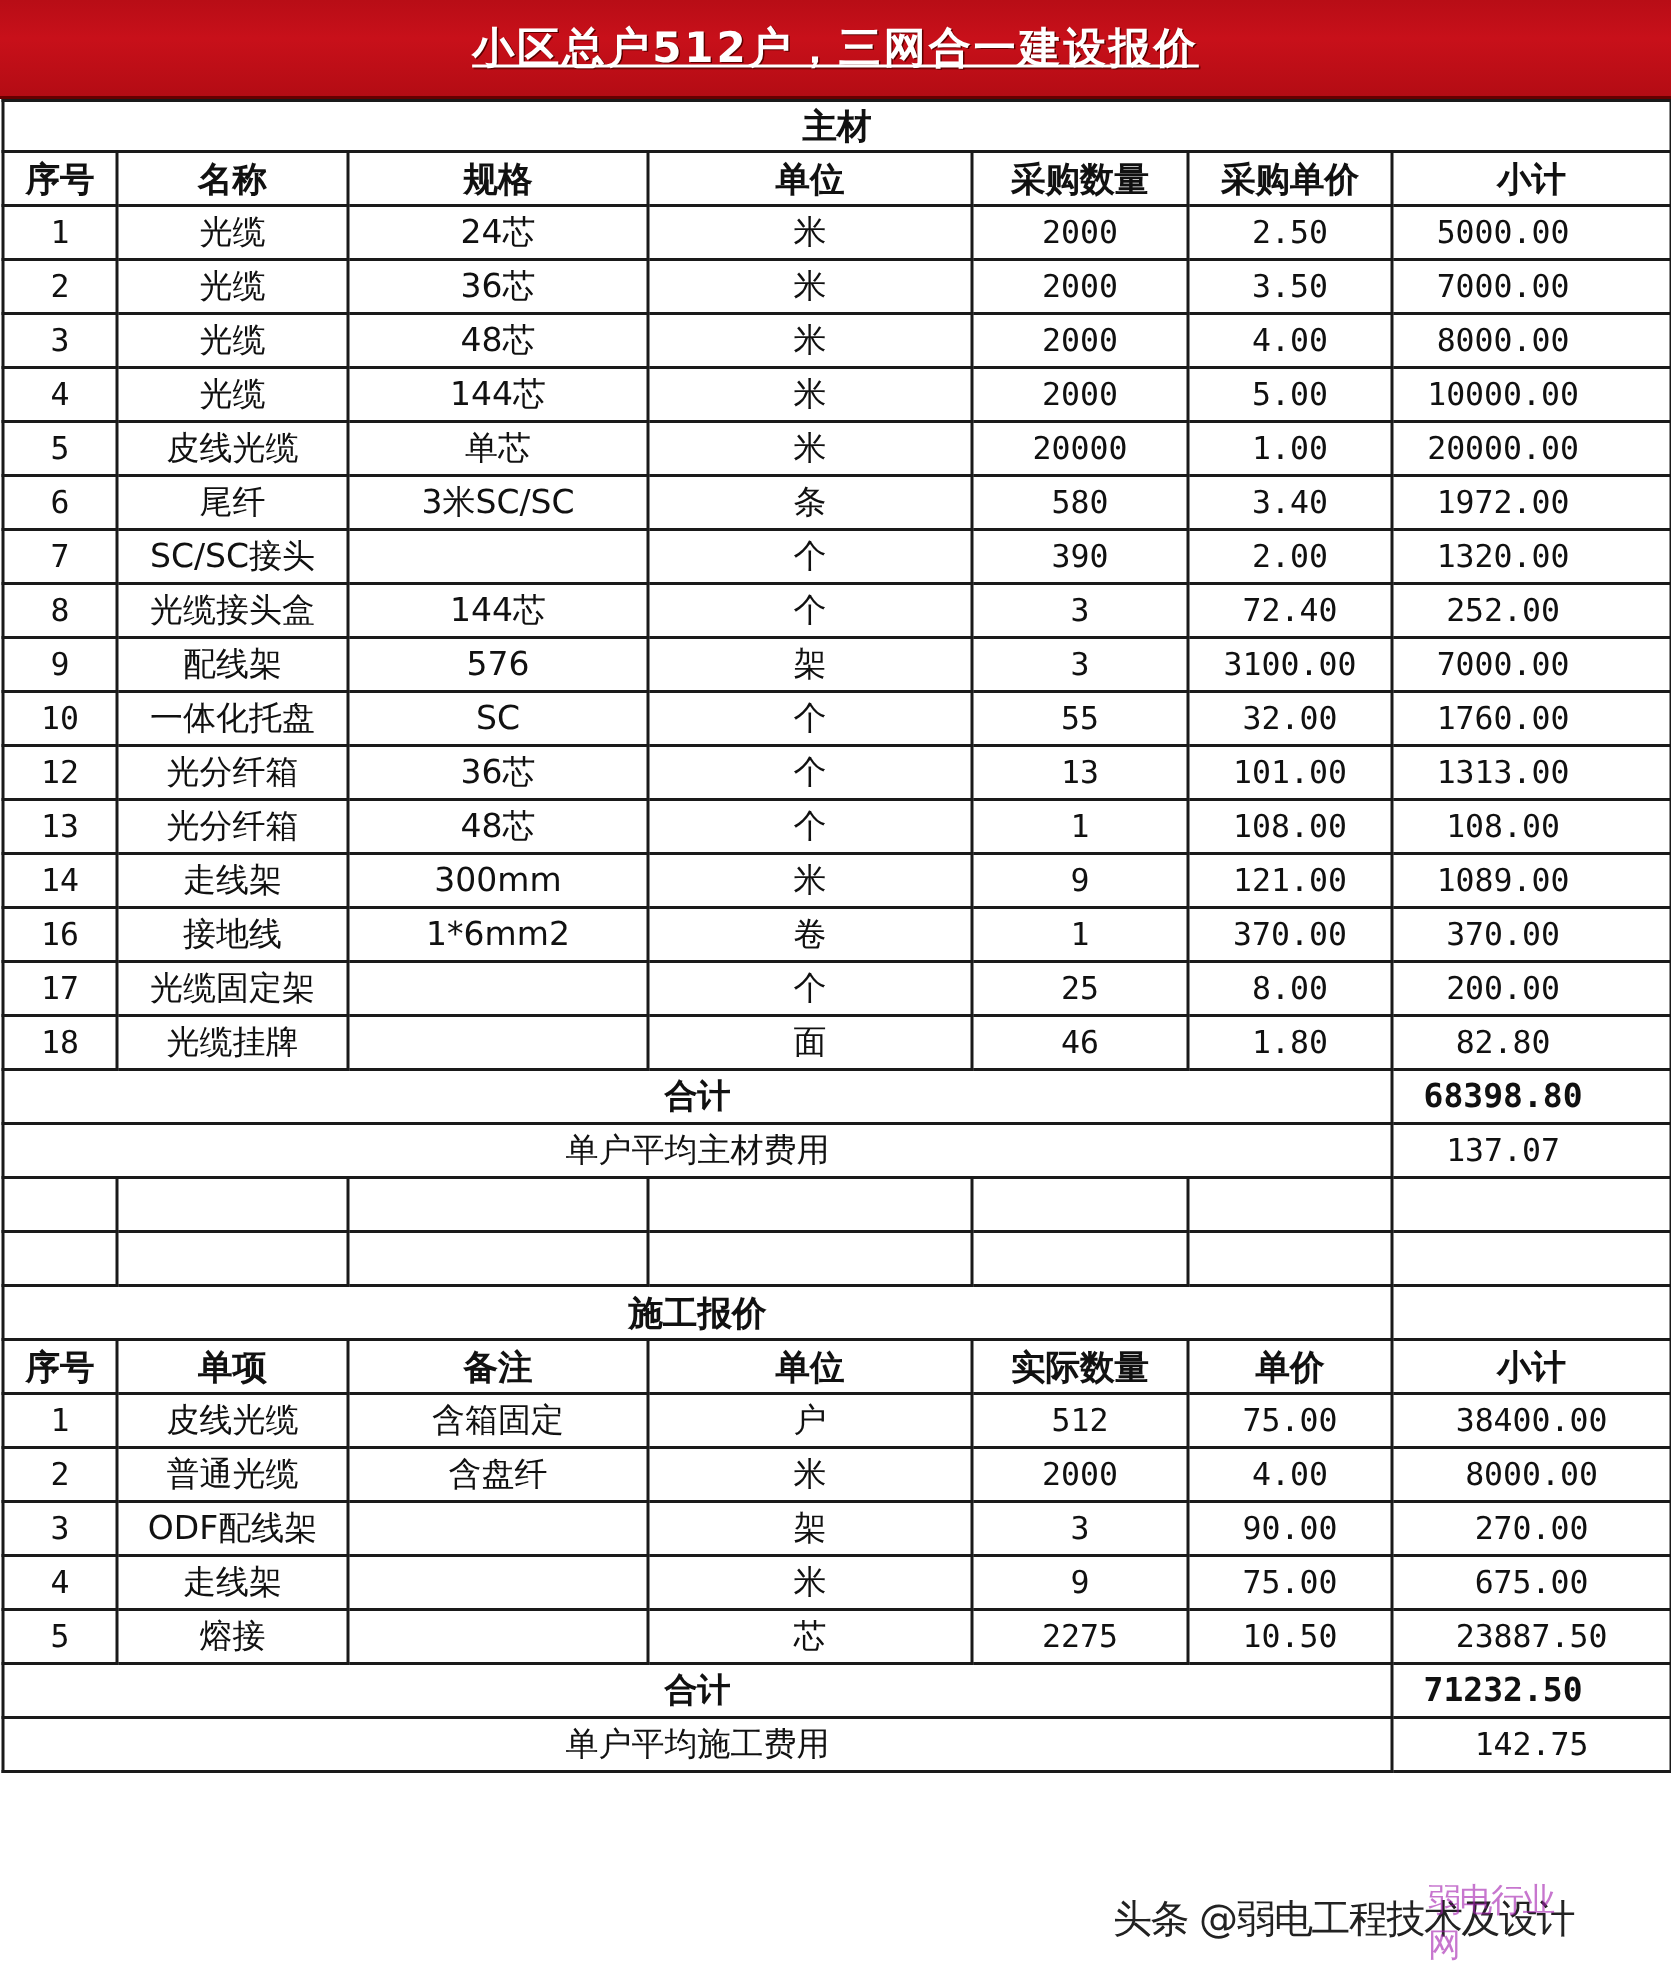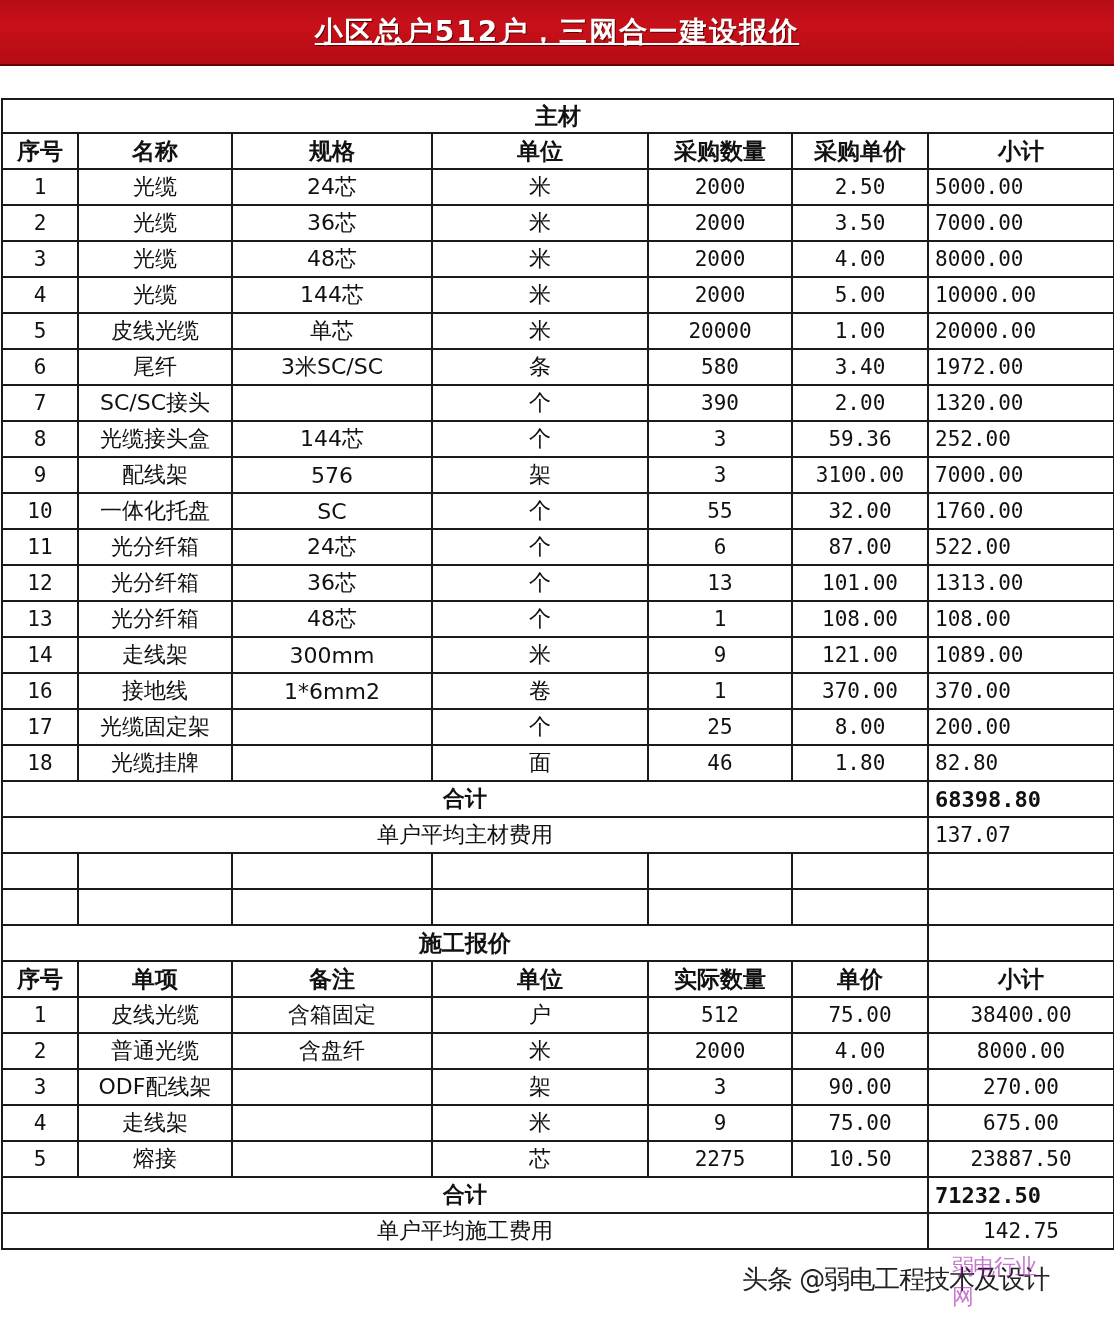--- a/index.html
+++ b/index.html
@@ -3,25 +3,25 @@
 <meta charset="utf-8">
 <style>
   html, body { margin:0; padding:0; background:#ffffff; }
   body { width:1114px; height:1322px; position:relative; overflow:hidden;
          font-family:"DejaVu Sans", "Liberation Sans", sans-serif; color:#111; }
   .title-bar { position:absolute; left:0; top:0; width:1114px; height:66px;
                background:linear-gradient(#b80d16, #c8101a 40%, #b40c14); 
                display:flex; align-items:center; justify-content:center;
                color:#fff; font-size:28px; font-weight:bold; letter-spacing:2px;
                text-shadow:1px 1px 0 #5a0000; box-sizing:border-box; border-bottom:2px solid #600;text-decoration:underline; }
-  table.sheet { position:absolute; left:1px; top:66px; border-collapse:collapse; table-layout:fixed; width:1112px;margin-top:32px; }
+  table.sheet { position:absolute; left:1px; top:66px; border-collapse:collapse; table-layout:fixed; width:1112px; }
   table.sheet td { border:2px solid #1a1a1a; height:32px; padding:0 6px; font-size:22px; text-align:center;
                    white-space:nowrap; overflow:hidden; box-sizing:border-box; }
   table.sheet td.num { font-family:"DejaVu Sans Mono", "Liberation Mono", monospace; font-size:21px; }
-  table.sheet td.right { text-align:left; padding-right:44px; }
+  table.sheet td.right { text-align:center; padding-right:44px; }
   table.sheet td.hdr { font-weight:bold; font-size:23px; }
   table.sheet td.section { font-weight:bold; font-size:23px; height:34px; }
   table.sheet td.bold { font-weight:bold; }
   table.sheet td.sumval { font-weight:bold; font-size:22px; }
   tr.r36 td { height:36px; }
   .watermark { position:absolute; left:742px; top:1262px; font-size:26px; color:#222;
                font-family:"DejaVu Sans", sans-serif; letter-spacing:-1px; }
   .watermark .faint { position:absolute; left:210px; top:-10px; font-size:22px; color:#a21caf; opacity:.6; }
 </style>
 </head>
@@ -114,49 +114,40 @@
         <td class="num">390</td>
         <td class="num">2.00</td>
         <td class="num right">1320.00</td>
       </tr>
       <tr class="r36">
         <td class="num">8</td>
         <td>光缆接头盒</td>
         <td>144芯</td>
         <td>个</td>
         <td class="num">3</td>
-        <td class="num">59.36</td>
+        <td class="num">72.40</td>
         <td class="num right">252.00</td>
       </tr>
       <tr class="r36">
         <td class="num">9</td>
         <td>配线架</td>
         <td>576</td>
         <td>架</td>
         <td class="num">3</td>
         <td class="num">3100.00</td>
         <td class="num right">7000.00</td>
       </tr>
       <tr class="r36">
         <td class="num">10</td>
         <td>一体化托盘</td>
         <td>SC</td>
         <td>个</td>
         <td class="num">55</td>
         <td class="num">32.00</td>
         <td class="num right">1760.00</td>
-      </tr>
-      <tr class="r36">
-        <td class="num">11</td>
-        <td>光分纤箱</td>
-        <td>24芯</td>
-        <td>个</td>
-        <td class="num">6</td>
-        <td class="num">87.00</td>
-        <td class="num right">522.00</td>
       </tr>
       <tr class="r36">
         <td class="num">12</td>
         <td>光分纤箱</td>
         <td>36芯</td>
         <td>个</td>
         <td class="num">13</td>
         <td class="num">101.00</td>
         <td class="num right">1313.00</td>
       </tr>

